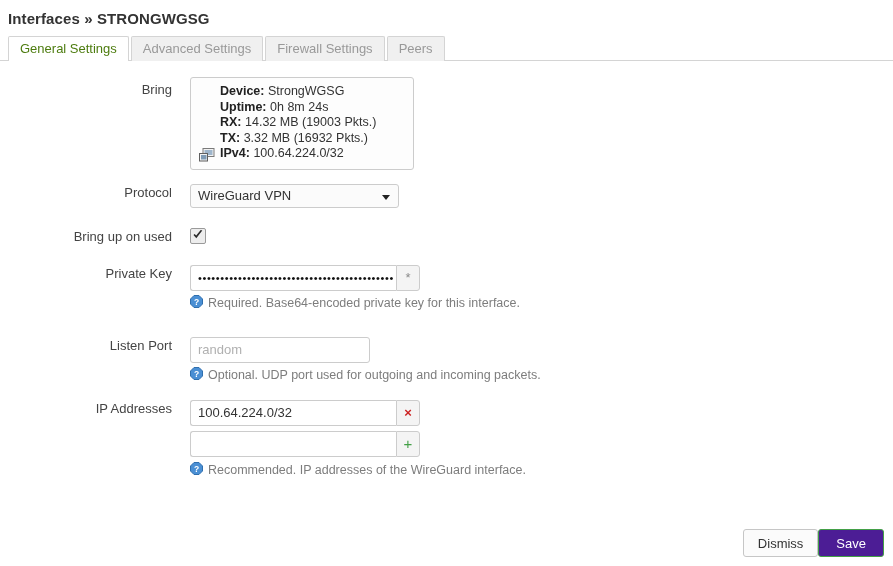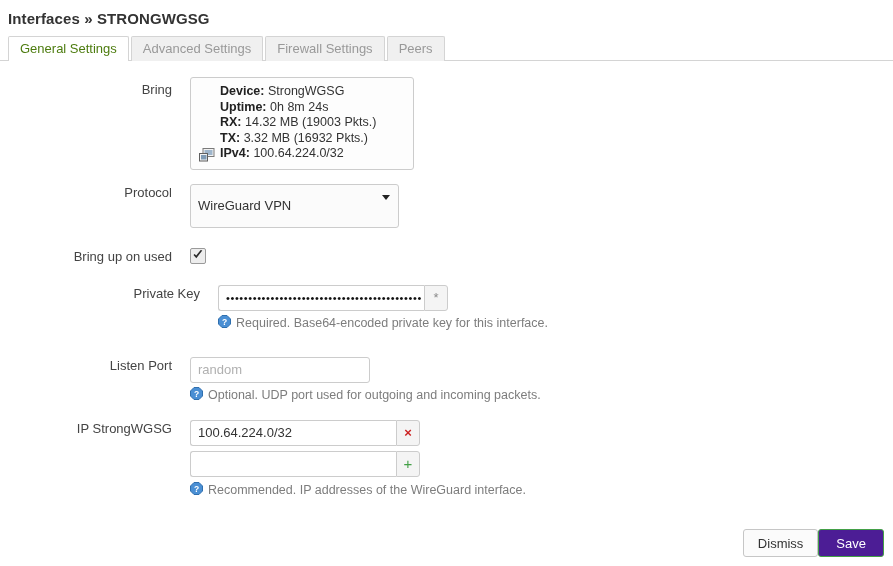--- a/index.html
+++ b/index.html
@@ -124,21 +124,21 @@
     font-size: 13px;
     color: #333333;
     padding: 0 7px;
     outline: none;
   }
   .inp::placeholder { color: #b0b0b0; }
   .w209 { width: 180px; }
 
   select.inp {
     width: 209px;
-    height: 44px;
+    height: 24px;
     background: #fbfbfb;
     -webkit-appearance: none;
     appearance: none;
     padding-right: 22px;
   }
   .select-wrap {
     position: relative;
     display: inline-block;
   }
   .select-arrow {
@@ -147,21 +147,21 @@
     top: 11px;
     width: 0; height: 0;
     border-left: 4px solid transparent;
     border-right: 4px solid transparent;
     border-top: 5px solid #222222;
     pointer-events: none;
   }
 
   .row-proto { margin-bottom: 20px; }
   .row-boot  { margin-bottom: 19px; }
-  .row-pkey  { margin-bottom: 0; padding-left: 28px; }
+  .row-pkey  { margin-bottom: 0; }
   .row-port  { margin-bottom: 0; margin-top: 9px; }
   .row-ip    { margin-bottom: 0; }
 
   
   .cbx {
     width: 14px; height: 14px;
     border: 1px solid #9a9a9a;
     border-radius: 2px;
     background: #ededed;
     display: inline-block;
@@ -380,21 +380,21 @@
             <polygon points="4,0.5 9,0.5 12.5,4 12.5,9 9,12.5 4,12.5 0.5,9 0.5,4" fill="#4a8fd4" stroke="#2f6fae"></polygon>
             <text x="6.5" y="9.6" font-size="8.5" font-family="Liberation Sans, sans-serif" fill="#ffffff" text-anchor="middle" font-weight="bold">?</text>
           </svg>
         </span>
         <span>Optional. UDP port used for outgoing and incoming packets.</span>
       </div>
     </div>
   </div>
 
   <div class="row row-ip">
-    <div class="lbl">IP StrongWGSG</div>
+    <div class="lbl">IP Addresses</div>
     <div class="ctl">
       <div class="iprow">
         <input class="inp" type="text" value="100.64.224.0/32" style="">
         <div class="btn-sq btn-rm">×</div>
       </div>
       <div class="iprow">
         <input class="inp" type="text" value="" style="">
         <div class="btn-sq btn-add">+</div>
       </div>
       <div class="hint">

